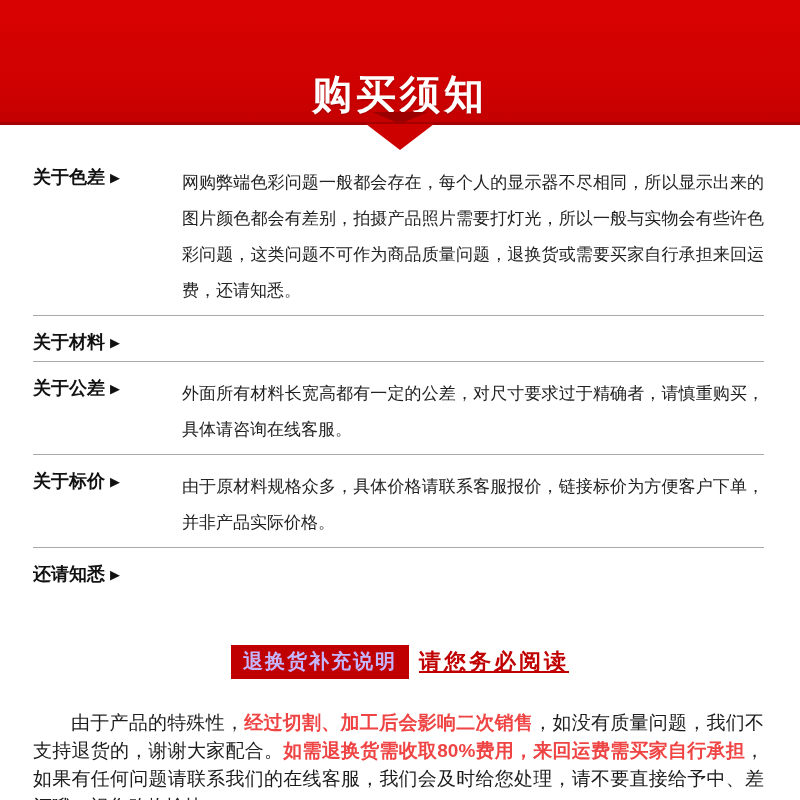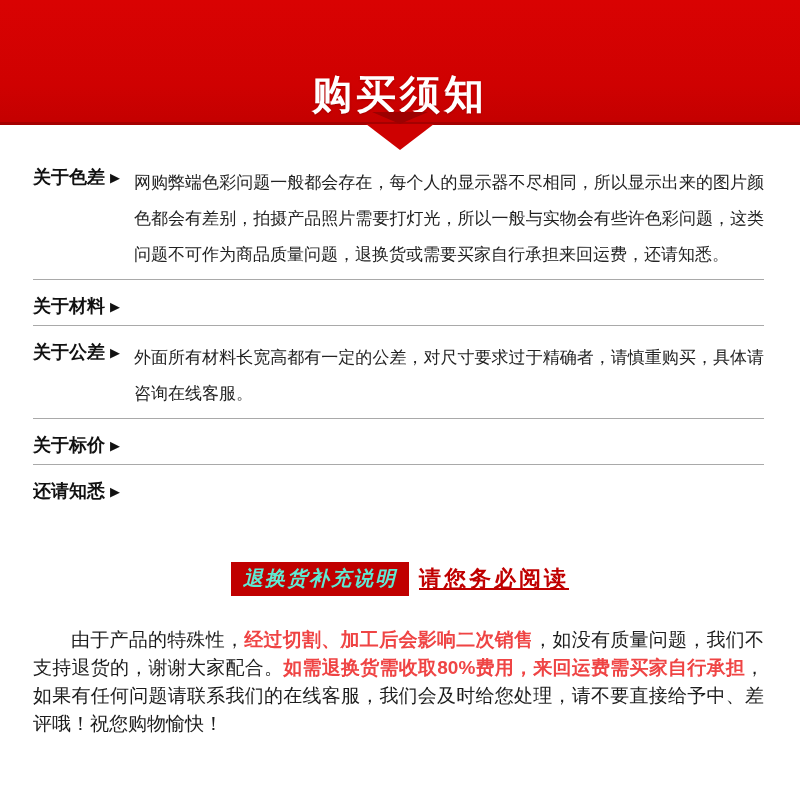--- a/index.html
+++ b/index.html
@@ -49,20 +49,21 @@
     border-top: 12px solid #9c0101;
   }
 
   
   .sections {
     margin: 40px 36px 0 33px;
   }
   .section {
     display: flex;
     align-items: flex-start;
+    gap: 48px;
   }
   .label-wrap {
     flex: none;
     width: 101px;
     display: flex;
     align-items: center;
     gap: 5px;
     font-size: 18px;
     font-weight: bold;
     color: #111111;
@@ -90,26 +91,25 @@
   
   .notice-row {
     margin-top: 58px;
     display: flex;
     justify-content: center;
     align-items: center;
     gap: 10px;
   }
   .notice-box {
     background: #c00000;
-    color: #5eead4;
+    color: #c4b5fd;
     font-size: 20px;
     font-weight: bold;
     letter-spacing: 2px;
     padding: 3px 12px 4px 12px;
-    font-style: italic;
   }
   .notice-side {
     color: #c00000;
     font-size: 22px;
     font-weight: bold;
     letter-spacing: 3px;
     text-decoration: underline;
   }
 
   
@@ -164,20 +164,21 @@
     <div class="section-body">外面所有材料长宽高都有一定的公差，对尺寸要求过于精确者，请慎重购买，具体请咨询在线客服。</div>
   </div>
 
   <hr class="divider">
 
   <div class="section">
     <div class="label-wrap">
       <span>关于标价</span>
       <span class="arrow">▶</span>
     </div>
+    <div class="section-body">由于原材料规格众多，具体价格请联系客服报价，链接标价为方便客户下单，并非产品实际价格。</div>
   </div>
 
   <hr class="divider">
 
   <div class="section">
     <div class="label-wrap">
       <span>还请知悉</span>
       <span class="arrow">▶</span>
     </div>
   </div>

